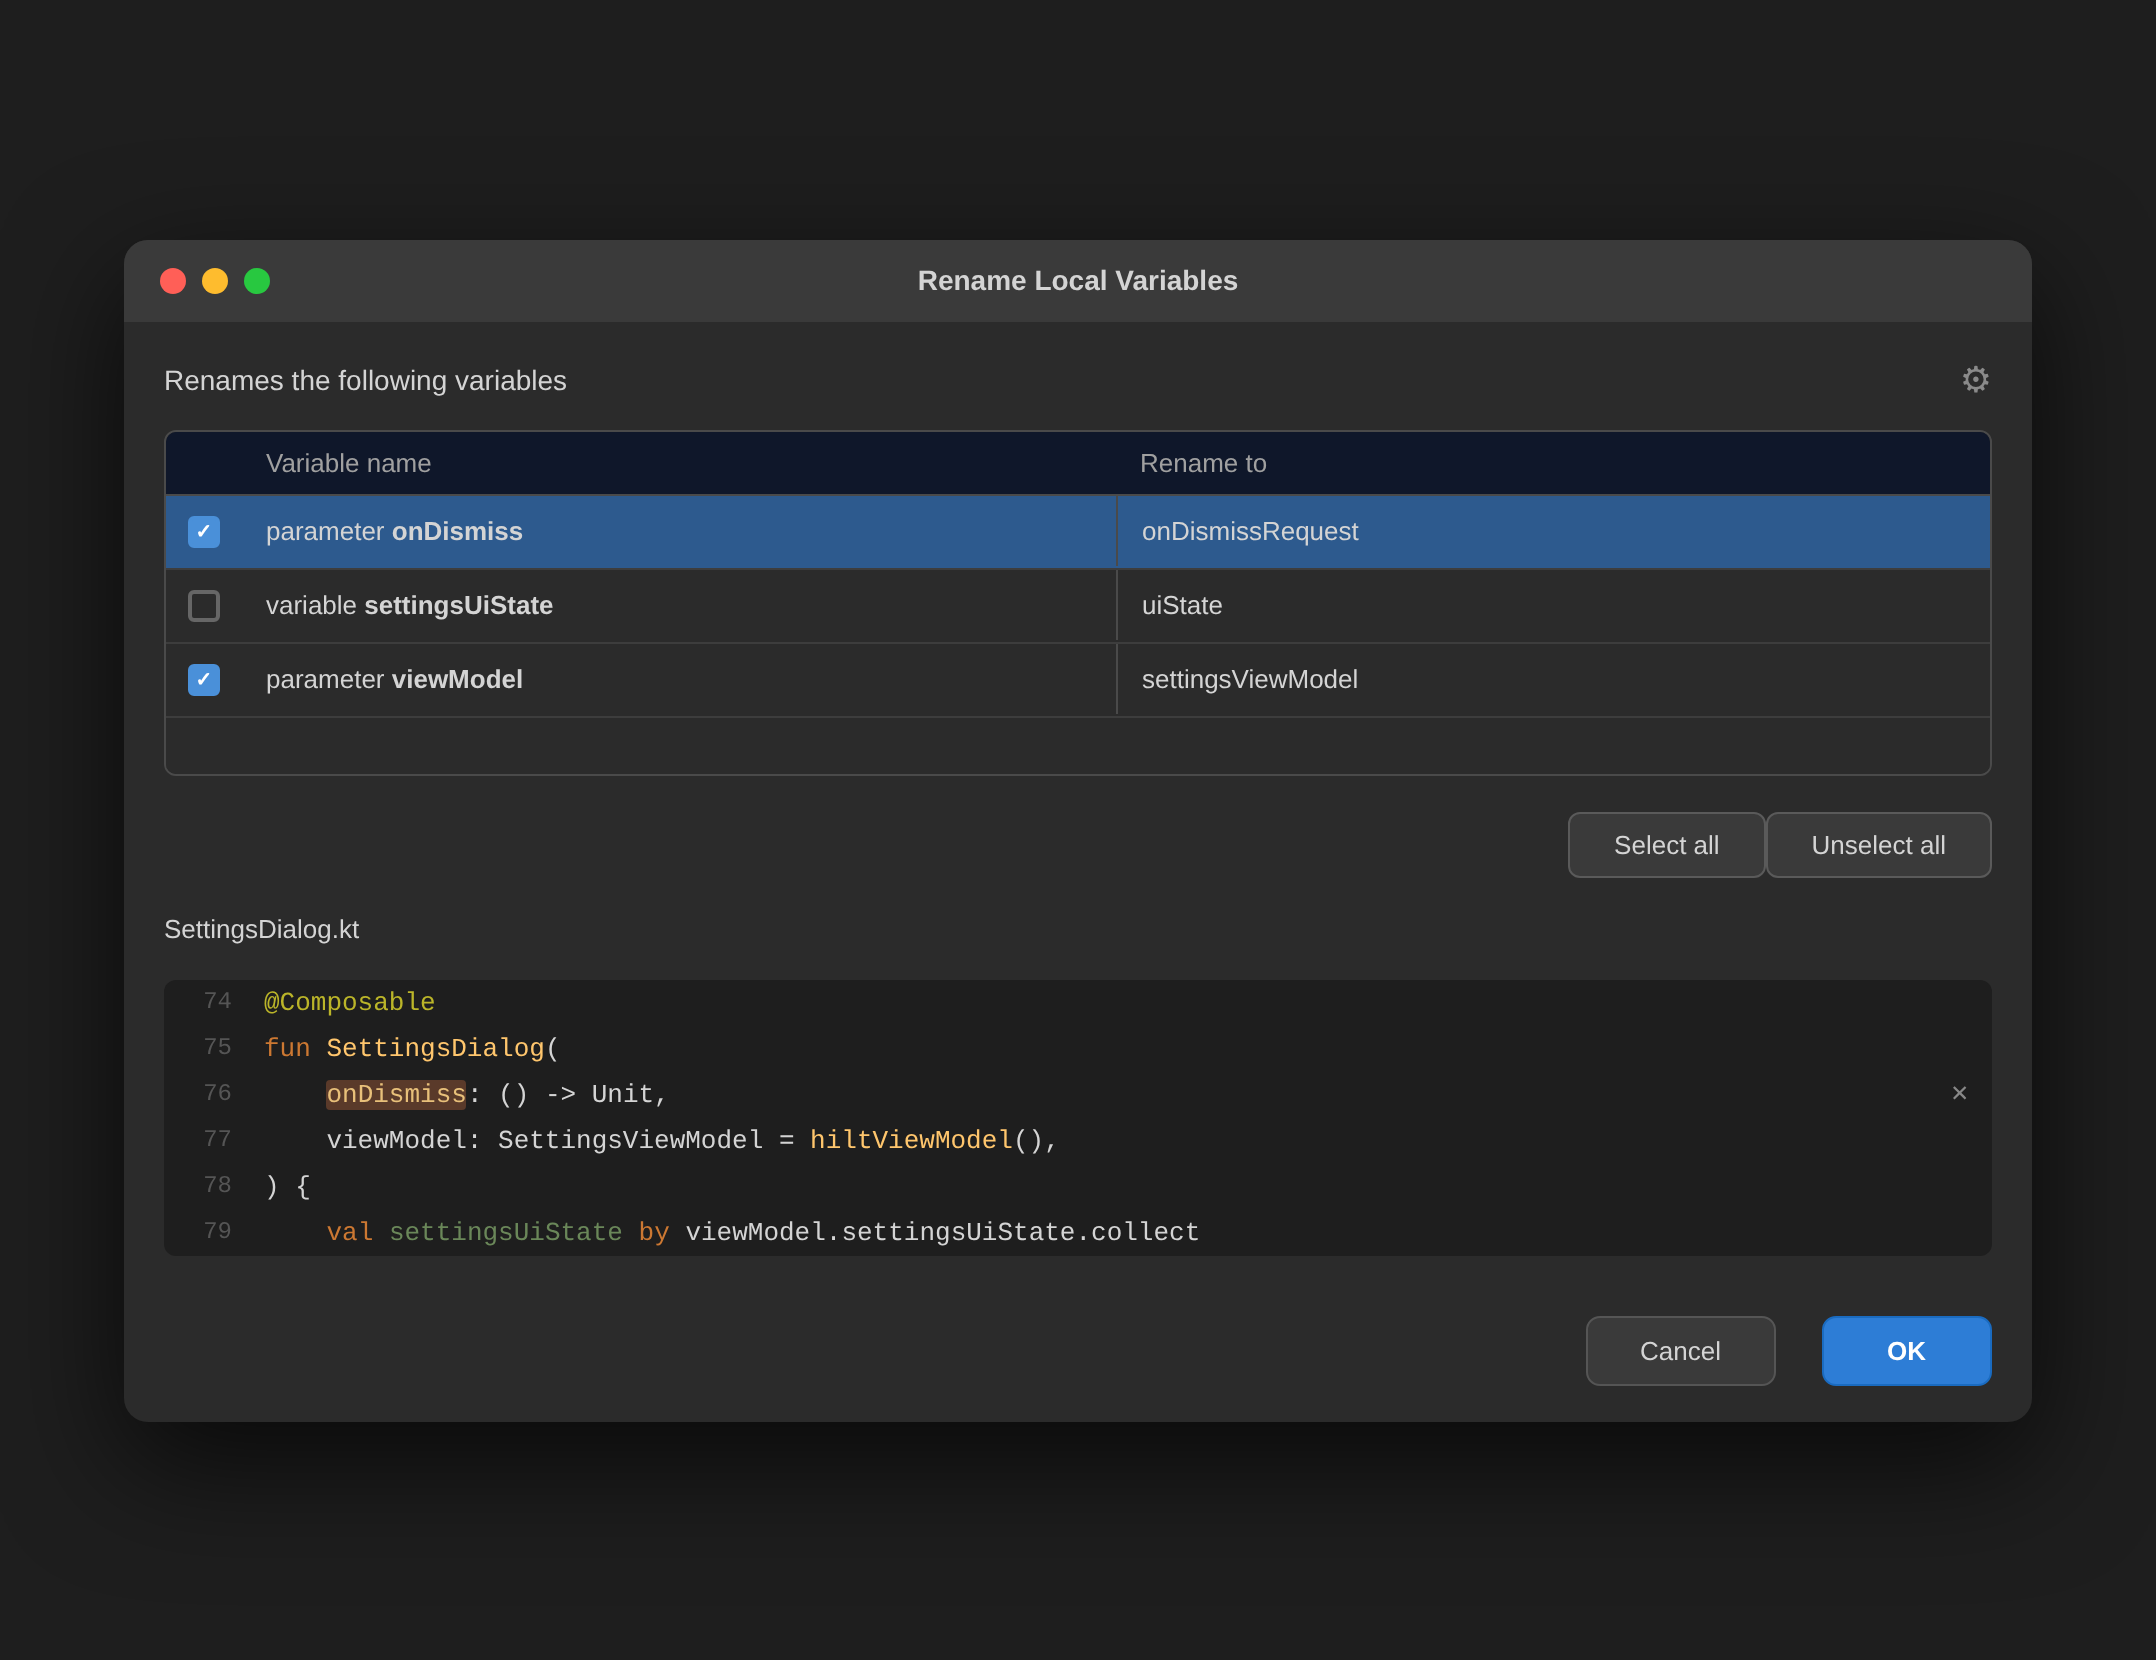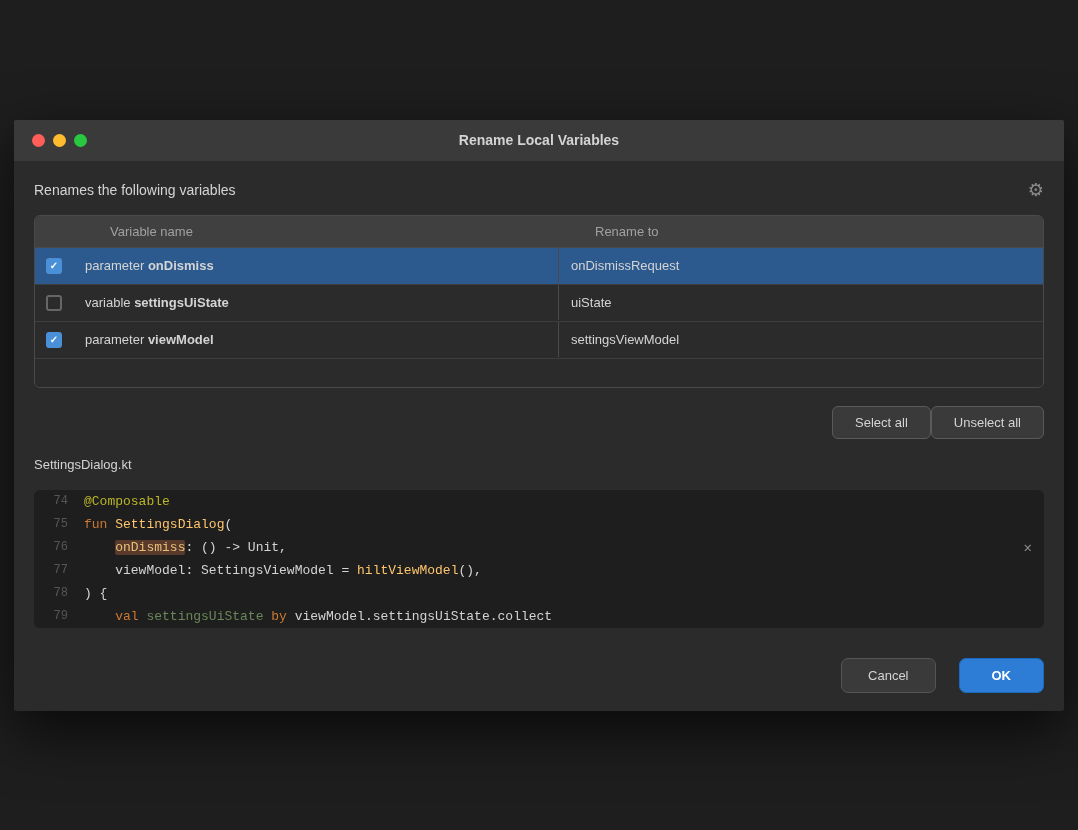--- a/index.html
+++ b/index.html
@@ -8,23 +8,23 @@
       width: 1078px;
       height: 830px;
       background: #1e1e1e;
       display: flex;
       align-items: center;
       justify-content: center;
       font-family: -apple-system, BlinkMacSystemFont, "Helvetica Neue", Arial, sans-serif;
     }
 
     .dialog {
-      width: 1050px;
+      width: 954px;
       background: #2b2b2b;
-      border-radius: 2px;
+      border-radius: 12px;
       box-shadow: 0 20px 60px rgba(0,0,0,0.7);
       overflow: hidden;
       display: flex;
       flex-direction: column;
     }
 
     
     .title-bar {
       background: #3a3a3a;
       display: flex;
@@ -82,23 +82,22 @@
 
     
     .var-table {
       border: 1px solid #4a4a4a;
       border-radius: 6px;
       overflow: hidden;
     }
     .table-header {
       display: grid;
       grid-template-columns: 38px 1fr 1fr;
-      background: #404040;
+      background: #0f172a;
       border-bottom: 1px solid #4a4a4a;
-      gap: 25px;
     }
     .col-header {
       padding: 8px 12px;
       color: #a0a0a0;
       font-size: 13px;
       font-weight: 500;
     }
     .col-header.checkbox-col { width: 38px; padding: 8px; }
 
     .table-row {

